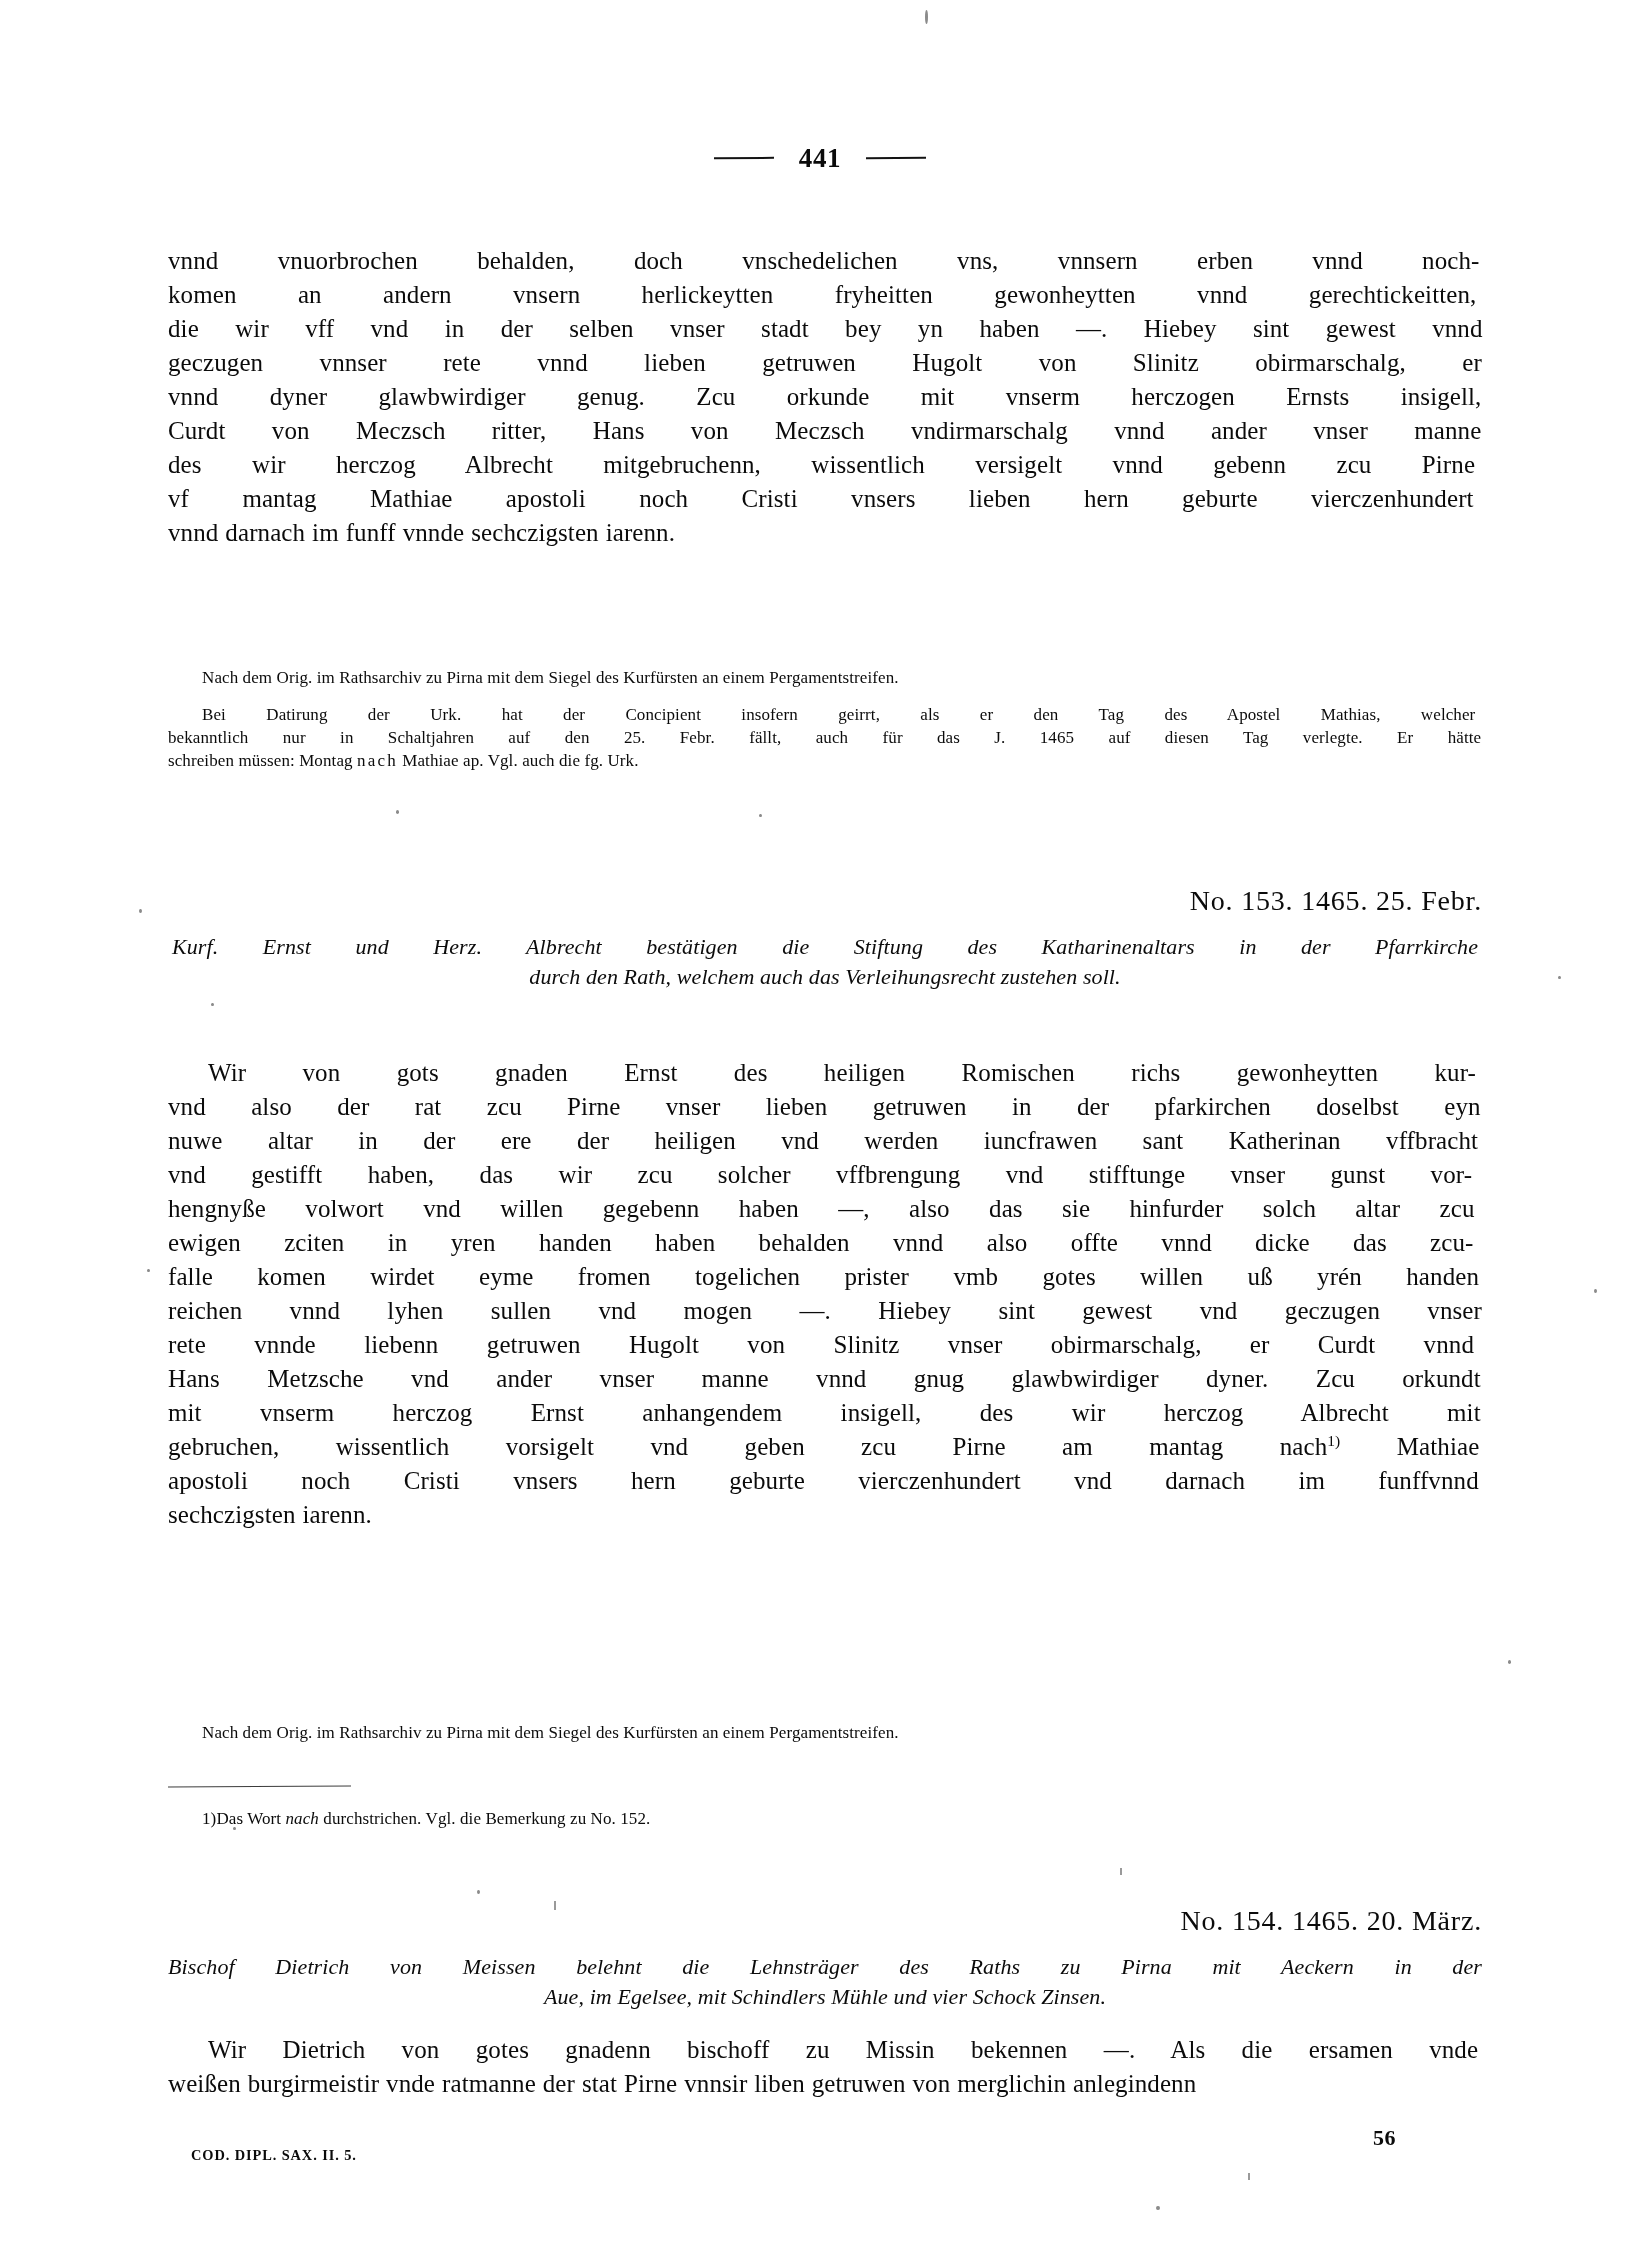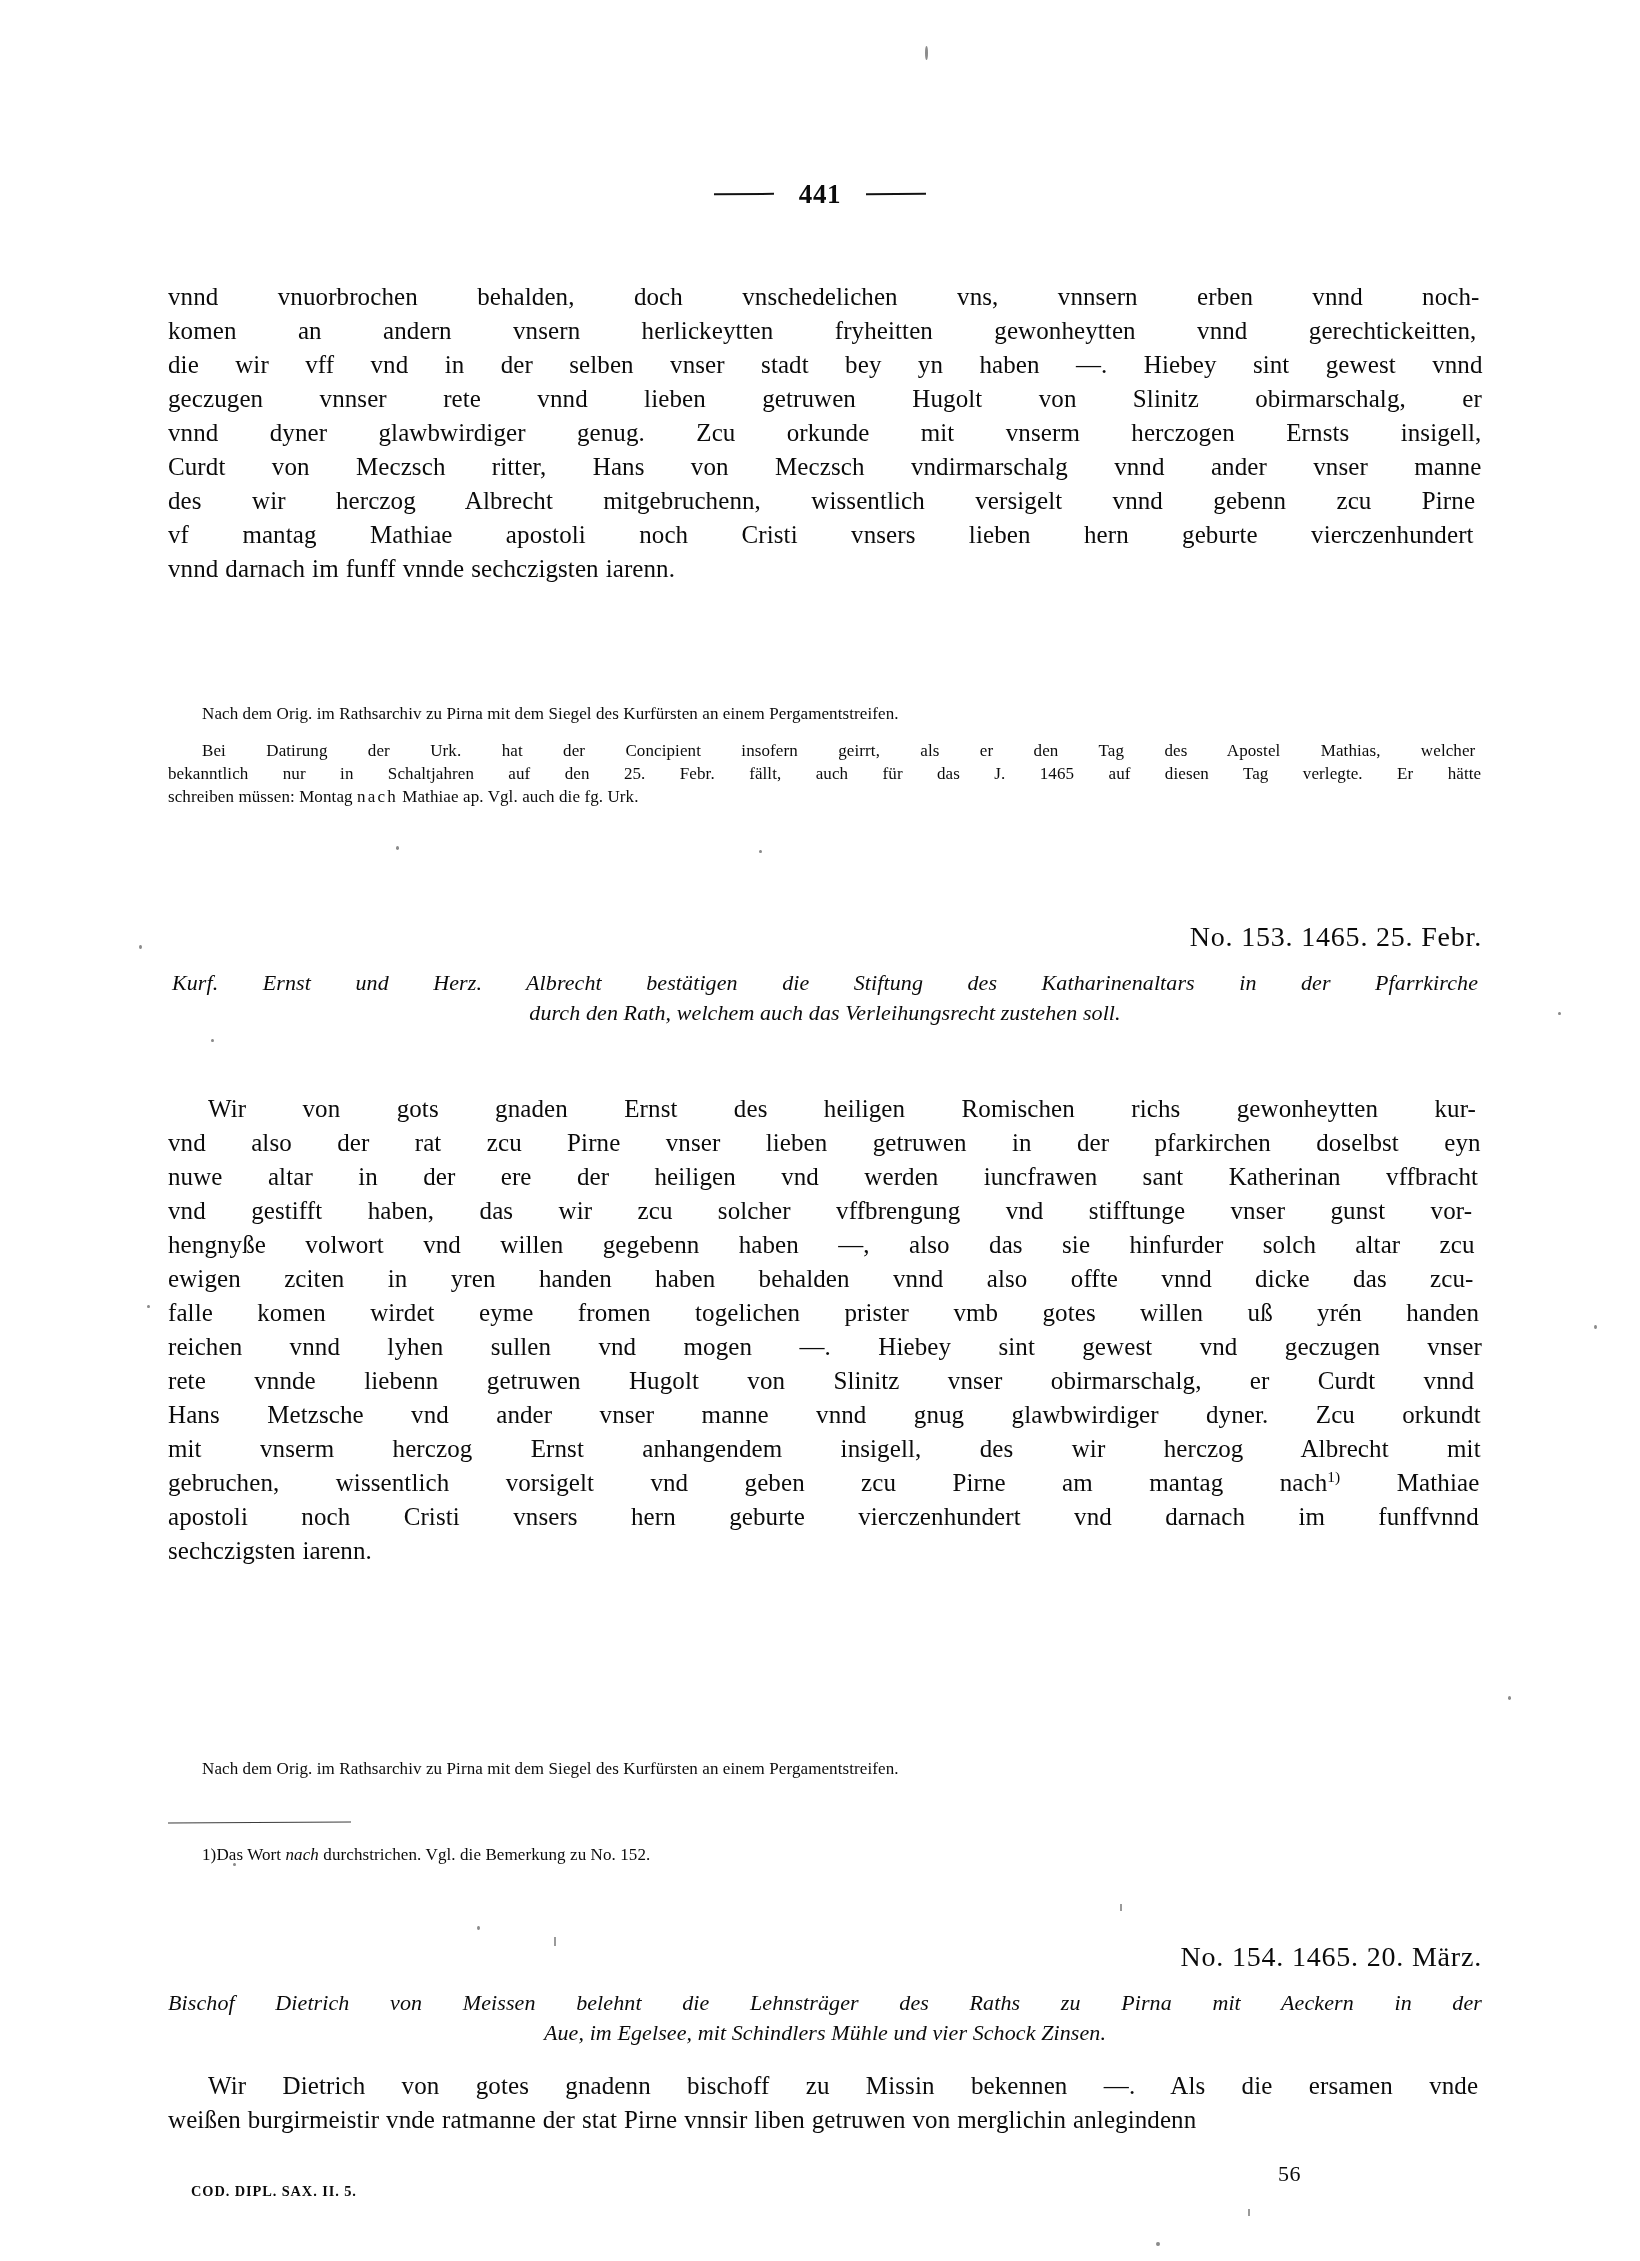--- a/index.html
+++ b/index.html
@@ -17,21 +17,20 @@
     width: 1640px;
     height: 2261px;
     background: #ffffff;
     overflow: hidden;
   }
   .sheet {
     position: absolute;
     left: 0; top: 0;
     width: 1640px;
     height: 1768px;
-    margin-top: 36px;
   }
 
   
   .runhead {
     position: absolute;
     left: 0;
     top: 145px;
     width: 1640px;
     text-align: center;
     display: flex;
@@ -151,24 +150,24 @@
     left: 191px;
     top: 2147px;
     font-size: 14.4px;
     letter-spacing: 0.9px;
     font-variant: small-caps;
     text-transform: uppercase;
     font-weight: 600;
   }
   .foot-quire {
     position: absolute;
-    left: 1278px;
+    left: 1373px;
     top: 2125px;
     font-size: 22px;
-    font-weight: 400;
+    font-weight: 700;
     letter-spacing: 0.6px;
   }
 
   
   .speck {
     position: absolute;
     background: #2b2b2b;
     border-radius: 50%;
     opacity: .55;
   }

